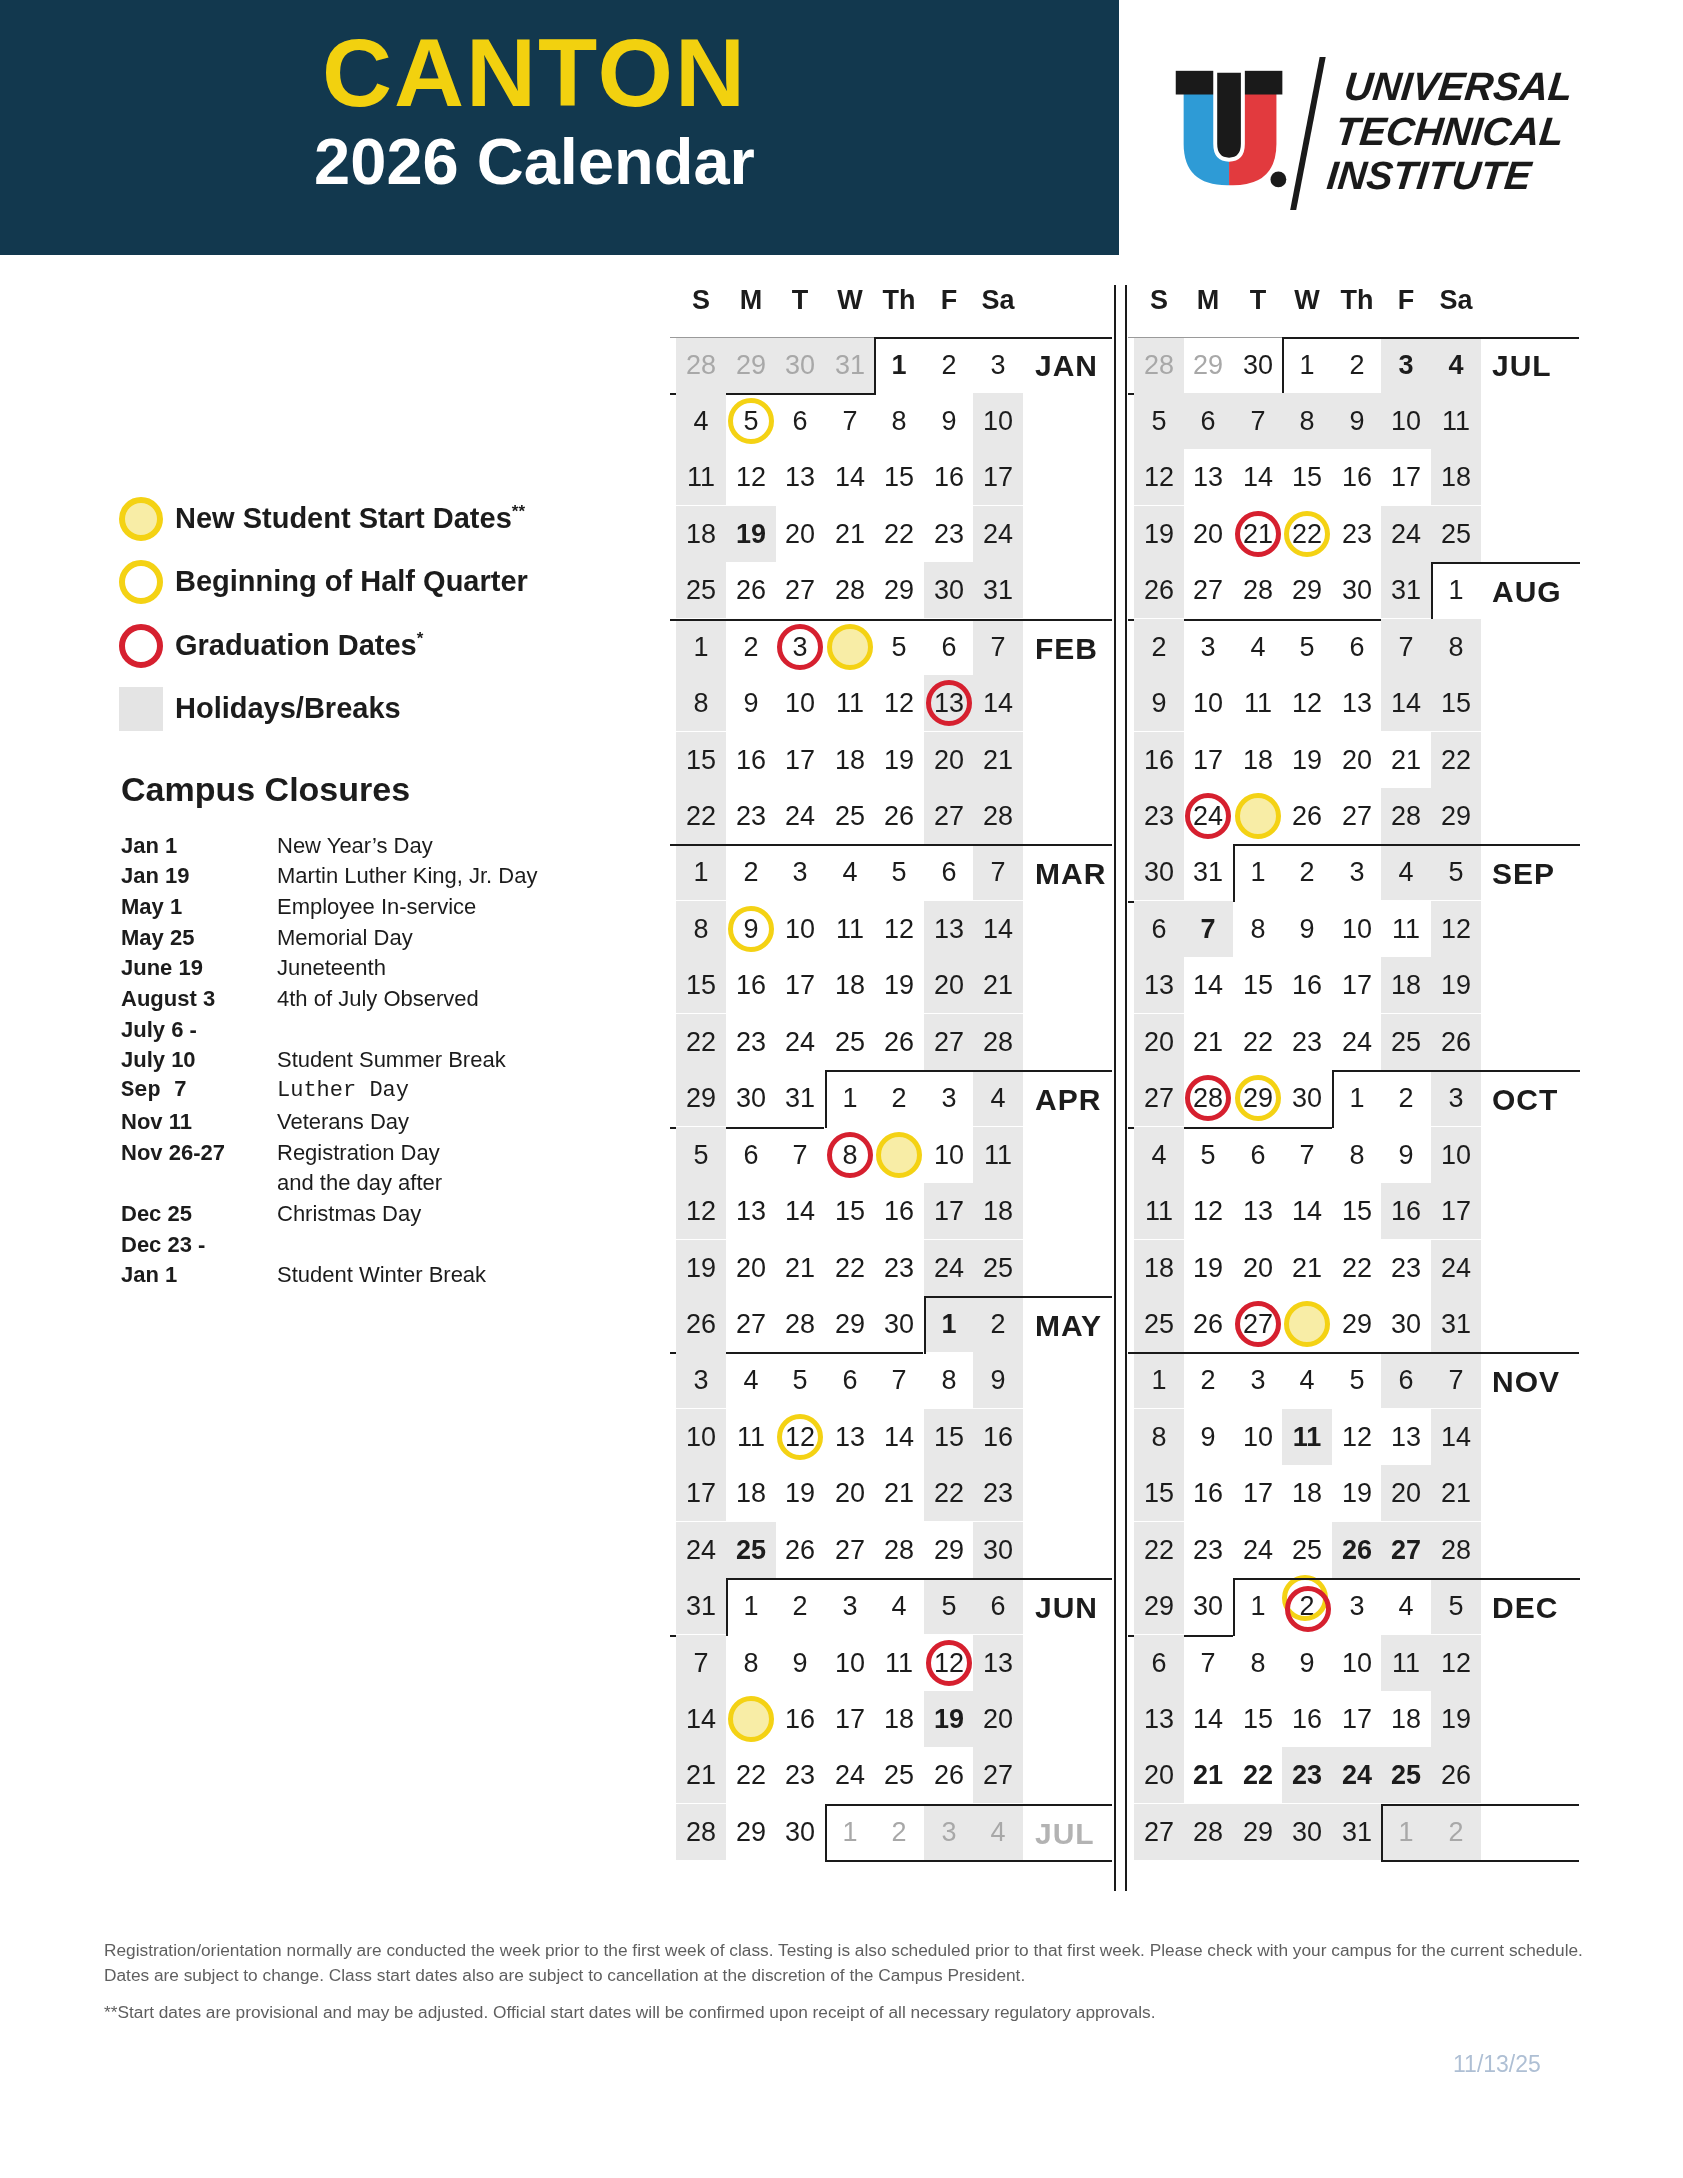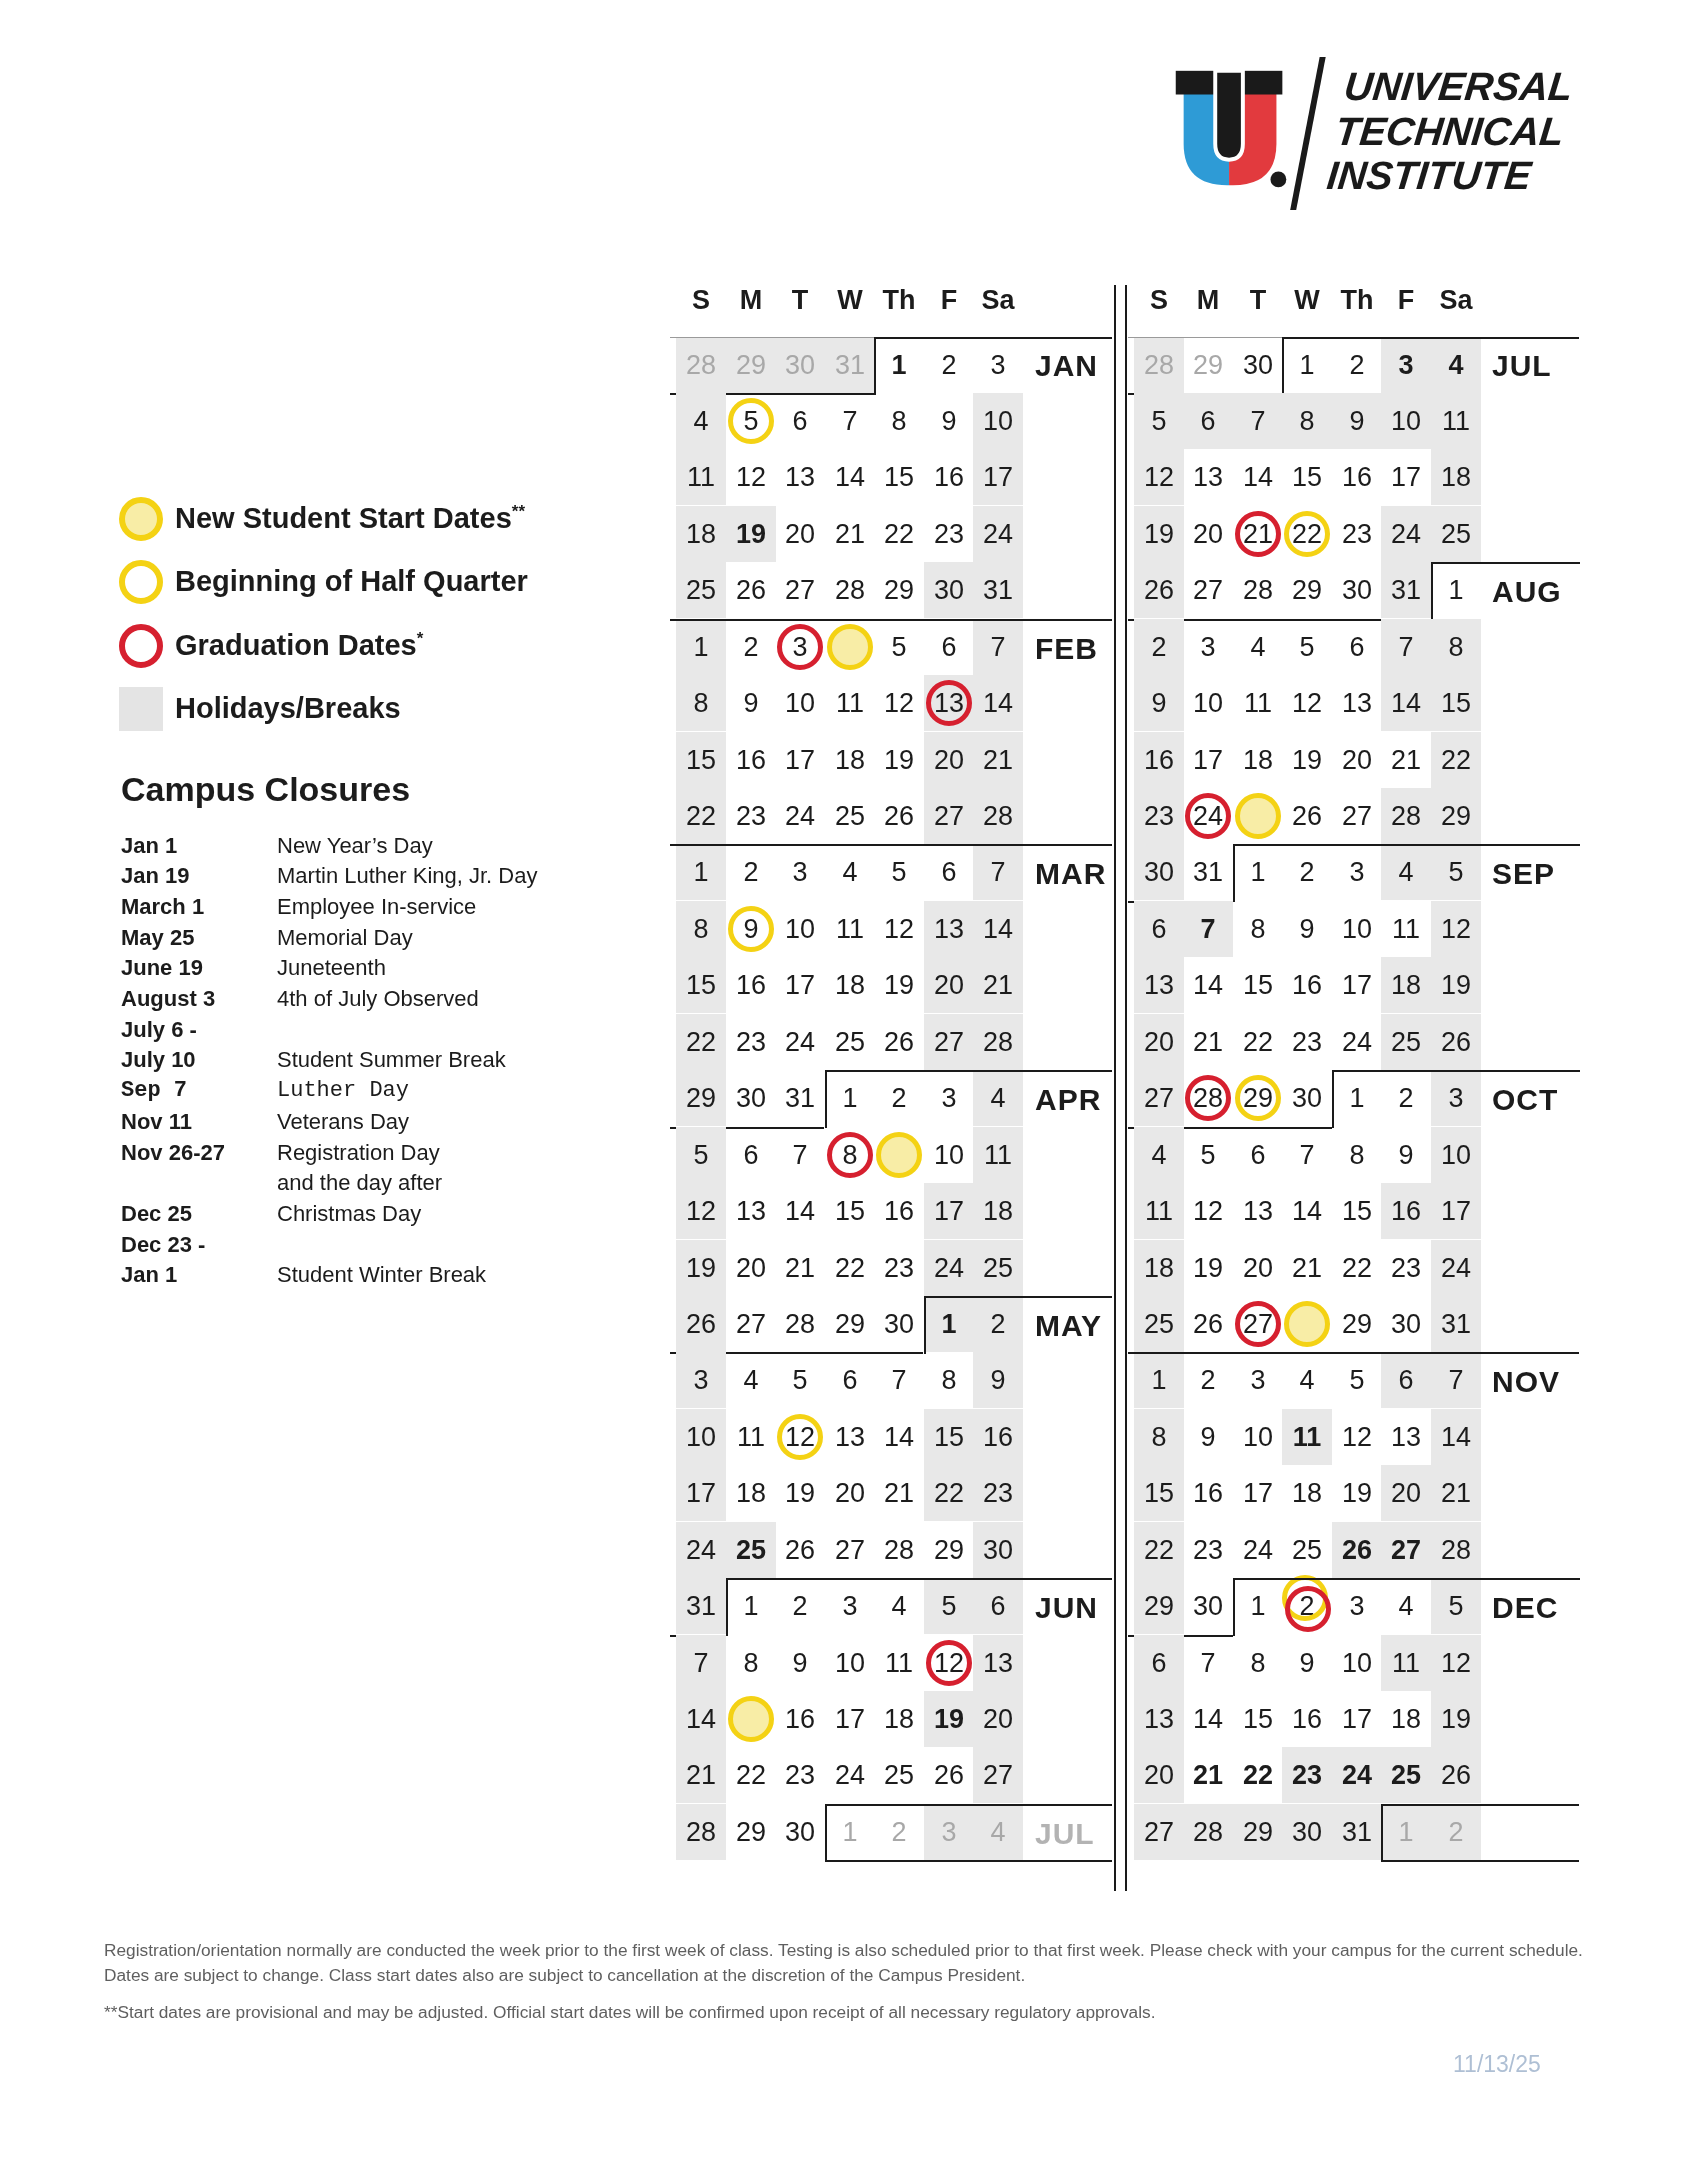--- a/index.html
+++ b/index.html
@@ -50,20 +50,26 @@
 
   
   .footnote{position:absolute;left:104px;width:1485px;font-size:17.3px;line-height:1.45;color:#5f5f5f;}
   #datestamp{position:absolute;left:1453px;top:2051px;font-size:23px;color:#aebfd4;}
 </style>
 </head>
 <body>
 
 <div id="page">
 
+  <div id="banner">
+    <div class="titles">
+      <div id="campus-name">CANTON</div>
+      <div id="cal-title">2026 Calendar</div>
+    </div>
+  </div>
 
   <svg id="logo" viewBox="0 0 430 155">
     <g>
       <path d="M10,28 L10,88 Q10,130 54,130 L56,130 L56,28 Z" fill="#2e9bd6"></path>
       <path d="M56,28 L56,130 L60,130 Q104,130 104,88 L104,28 Z" fill="#e23a3e"></path>
       <rect x="2" y="14" width="108" height="24" fill="#1a1a1a"></rect>
       <path d="M42,14 L70,14 L70,88 Q70,104 56,104 Q42,104 42,88 Z" fill="#1a1a1a" stroke="#ffffff" stroke-width="4"></path>
       <circle cx="106" cy="124" r="8" fill="#1a1a1a"></circle>
     </g>
     <line x1="152" y1="-6" x2="120" y2="160" stroke="#1a1a1a" stroke-width="6"></line>
@@ -97,21 +103,21 @@
   <div id="closures">
       <div class="closure-row" style="top: 830px;">
         <span class="closure-date">Jan 1</span>
         <span class="closure-desc">New Year’s Day</span>
       </div>
       <div class="closure-row" style="top: 860px;">
         <span class="closure-date">Jan 19</span>
         <span class="closure-desc">Martin Luther King, Jr. Day</span>
       </div>
       <div class="closure-row" style="top: 891px;">
-        <span class="closure-date">March 1</span>
+        <span class="closure-date">May 1</span>
         <span class="closure-desc">Employee In-service</span>
       </div>
       <div class="closure-row" style="top: 922px;">
         <span class="closure-date">May 25</span>
         <span class="closure-desc">Memorial Day</span>
       </div>
       <div class="closure-row" style="top: 952px;">
         <span class="closure-date">June 19</span>
         <span class="closure-desc">Juneteenth</span>
       </div>

